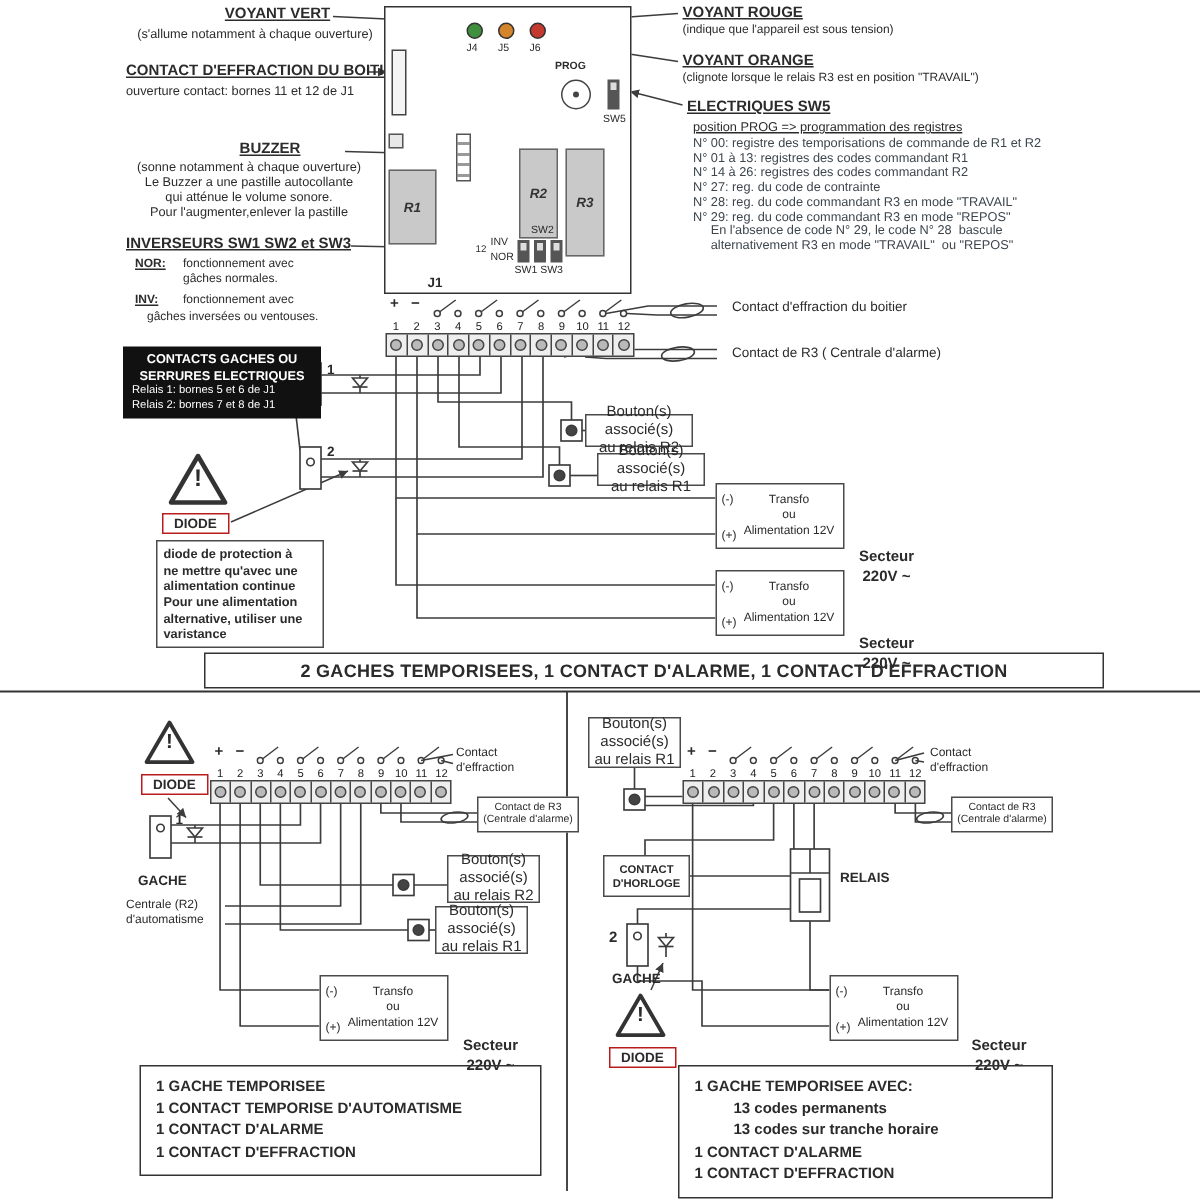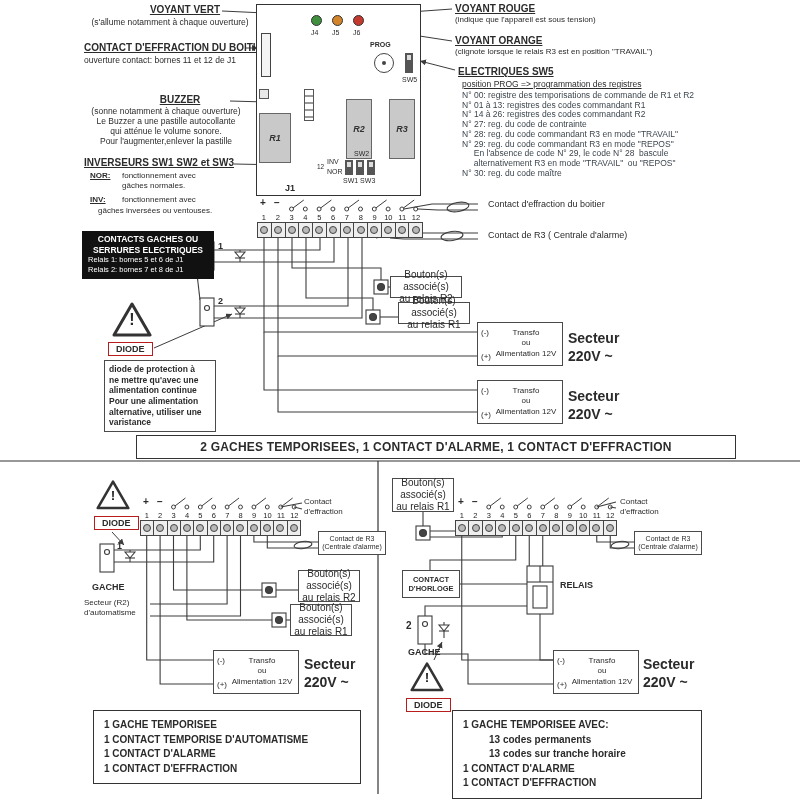--- a/index.html
+++ b/index.html
@@ -44,21 +44,21 @@
   .tcells { display:flex; height:16px; border:1px solid #444; background:#eee; }
   .tcells .cell { flex:1; border-right:1px solid #444; display:flex; align-items:center; justify-content:center; }
   .tcells .cell:last-child { border-right:none; }
   .tcells .cell i { width:8px; height:8px; border-radius:50%; background:#b9b9b9; border:1px solid #444; display:block; }
   .pm { font-size:10px; font-weight:bold; }
   
   .transfo { width:86px; height:44px; border:1px solid #4a4a4a; font-size:8px; background:#fff; }
   .transfo .tm { position:absolute; left:3px; top:5px; }
   .transfo .tp { position:absolute; left:3px; bottom:4px; }
   .transfo .tl { position:absolute; left:14px; top:5px; width:68px; text-align:center; line-height:1.3; }
-  .secteur { font-size:14px; font-weight:bold; line-height:1.25; width:46px; }
+  .secteur { font-size:10px; font-weight:bold; text-align:center; line-height:1.25; width:46px;margin-top:36px; }
   
   .summary { border:1.5px solid #333; font-size:10px; font-weight:bold; padding:7px 10px; }
   .summary .sline { line-height:14.5px; white-space:nowrap; }
   .sum-right .sline:nth-child(2), .sum-right .sline:nth-child(3) { padding-left:26px; }
   .reglist .reg { font-size:8.5px; line-height:9.7px; white-space:pre; color:#3d464d; }
   .num { font-weight:bold; font-size:9px; }
 </style>
 </head>
 <body>
 
@@ -270,21 +270,21 @@
       </div>
     <div class="abs swrect" style="left:148px;top:48px;width:8px;height:20px">
         <i></i>
       </div>
     <div class="abs tiny" style="left:145px;top:71px">SW5</div>
     <div class="abs tamper" style="left:4px;top:28px;width:10px;height:44px"></div>
     <div class="abs smallsq" style="left:2px;top:84px;width:10px;height:10px"></div>
     <div class="abs pinhdr" style="left:47px;top:84px;width:10px;height:32px"></div>
     <div class="abs relay" style="left:2px;top:108px;width:32px;height:50px">R1</div>
     <div class="abs relay" style="left:89px;top:94px;width:26px;height:60px">R2</div>
-    <div class="abs relay" style="left:132px;top:94px;width:26px;height:60px">R3</div>
+    <div class="abs relay" style="left:120px;top:94px;width:26px;height:72px">R3</div>
     <div class="abs tiny" style="left:97px;top:145px">SW2</div>
     <div class="abs swrect" style="left:88px;top:155px;width:8px;height:15px">
         <i></i>
       </div>
     <div class="abs swrect" style="left:99px;top:155px;width:8px;height:15px">
         <i></i>
       </div>
     <div class="abs swrect" style="left:110px;top:155px;width:8px;height:15px">
         <i></i>
       </div>
@@ -360,21 +360,20 @@
   <div class="abs sm ul" style="left:462px;top:79px">position PROG =&gt;  programmation des registres</div>
   <div class="abs reglist" style="left:462px;top:91px;width:335px">
       <div class="reg">N° 00: registre des temporisations de commande de R1 et R2</div>
       <div class="reg">N° 01 à 13: registres des codes commandant R1</div>
       <div class="reg">N° 14 à 26: registres des codes commandant R2</div>
       <div class="reg">N° 27: reg. du code de contrainte</div>
       <div class="reg">N° 28: reg. du code commandant R3 en mode "TRAVAIL"</div>
       <div class="reg">N° 29: reg. du code commandant R3 en mode "REPOS"</div>
       <div class="reg">     En l'absence de code N° 29, le code N° 28  bascule</div>
       <div class="reg">     alternativement R3 en mode "TRAVAIL"  ou "REPOS"</div>
-      <div class="reg">N° 30: reg. du code maître</div>
     </div>
   <div class="abs" style="left:488px;top:199px;font-size:9px">Contact d'effraction du boitier</div>
   <div class="abs" style="left:488px;top:230px;font-size:9px">Contact de R3 ( Centrale d'alarme)</div>
 
   <div class="abs lblbox xxs pre" style="left:390px;top:276px;width:72px;height:22px">Bouton(s) associé(s)
 au relais R2</div>
   <div class="abs lblbox xxs pre" style="left:398px;top:302px;width:72px;height:22px">Bouton(s) associé(s)
 au relais R1</div>
 
   <div class="abs transfo" style="left:477px;top:322px">
@@ -471,21 +470,21 @@
       </div>
   </div>
 
   <div class="abs xs pre" style="left:304px;top:497px;line-height:1.2">Contact
 d'effraction</div>
   <div class="abs lblbox pre" style="left:318px;top:531px;width:68px;height:24px;font-size:7px">Contact de R3
 (Centrale d'alarme)</div>
 
   <span class="abs num" style="left:117px;top:541px">1</span>
   <div class="abs b" style="left:92px;top:582px;font-size:9px">GACHE</div>
-  <div class="abs xs pre" style="left:84px;top:598px;line-height:1.25">Secteur (R2)
+  <div class="abs xs pre" style="left:84px;top:598px;line-height:1.25">Centrale (R2)
 d'automatisme</div>
 
   <div class="abs lblbox xxs pre" style="left:298px;top:570px;width:62px;height:32px">Bouton(s)
 associé(s)
 au relais R2</div>
   <div class="abs lblbox xxs pre" style="left:290px;top:604px;width:62px;height:32px">Bouton(s)
 associé(s)
 au relais R1</div>
 
   <div class="abs transfo" style="left:213px;top:650px">

